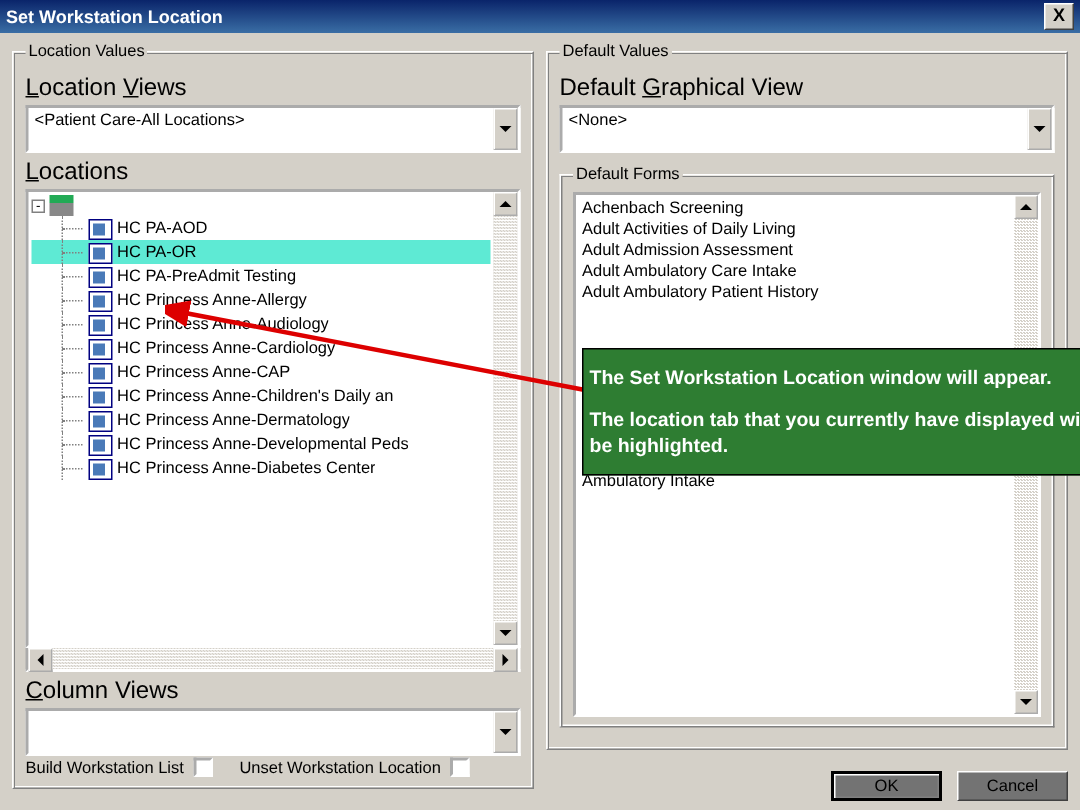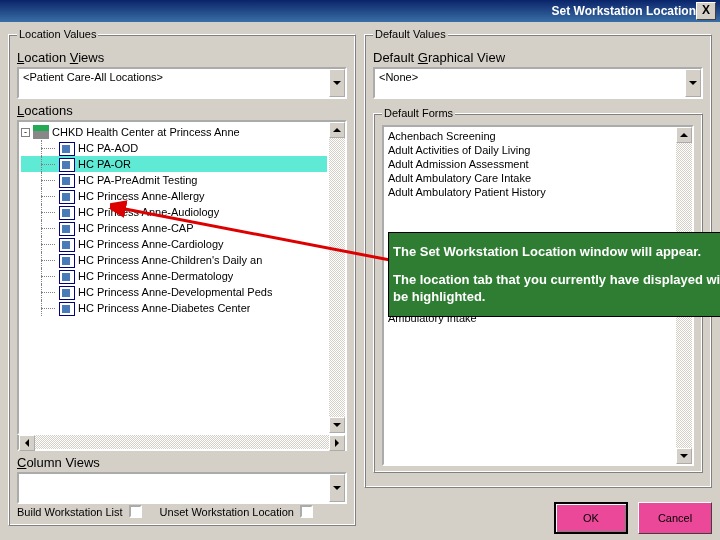--- a/index.html
+++ b/index.html
@@ -15,21 +15,21 @@
   .titlebar {
     background: linear-gradient(to bottom, #0a246a, #3a6ea5);
     color: #fff;
     height: 22px;
     display: flex;
     align-items: center;
     padding: 0 4px;
     font-weight: bold;
     font-size: 12px;
   }
-  .titlebar .title { flex: 1; text-align: right; }
+  .titlebar .title { flex: 1; }
   .close-btn {
     width: 20px; height: 18px;
     background: #d4d0c8;
     border: 1px solid #fff;
     border-right-color: #404040;
     border-bottom-color: #404040;
     color: #000;
     font-family: Arial;
     font-size: 12px;
     font-weight: bold;
@@ -51,21 +51,21 @@
     padding: 6px 8px;
     margin-bottom: 8px;
     position: relative;
   }
   fieldset.grow { flex:1; display:flex; flex-direction:column; }
   legend {
     font-size: 11px;
     background: #d4d0c8;
     padding: 0 2px;
   }
-  .label { font-size: 13px; margin: 4px 0 2px; }
+  .label { font-size: 16px; margin: 4px 0 2px; }
   .label .ul { text-decoration: underline; }
   .combo {
     display: flex;
     border: 2px inset #fff;
     background: #fff;
     height: 32px;
   }
   .combo .val {
     flex: 1;
     padding: 2px 4px;
@@ -154,22 +154,22 @@
   .highlight { background:#5eead4; }
 
   .forms-list .item { font-size:11px; line-height:14px; white-space:nowrap; padding:0 2px; }
 
   .bottom-row { display:flex; align-items:center; gap:6px; padding:1px 0; }
   .checkbox {
     width:13px;height:13px;border:2px inset #fff;background:#fff;cursor:pointer;flex-shrink:0;
   }
 
   .btn {
-    min-width:74px; height:32px;
-    background:#ec4899;
+    min-width:74px; height:20px;
+    background:#737373;
     border:1px solid #fff;
     border-right-color:#404040; border-bottom-color:#404040;
     font-size:11px; cursor:pointer;
     padding:0 10px;
   }
   .btn.default { border:2px solid #000; box-shadow: inset 1px 1px 0 #fff, inset -1px -1px 0 #808080; }
   .btn-row { display:flex; justify-content:flex-end; gap:10px; padding:6px 0 0; }
 
   .green-callout {
     position:absolute;
@@ -222,21 +222,20 @@
           </div>
       </div>
 
       <div class="label"><span class="ul">L</span>ocations</div>
       <div class="loc-tree-wrap">
         <div class="listbox">
           <div class="inner tree-root" id="tree-inner">
               <div class="tree-parent">
                 <span class="minus">-</span>
                 <span class="bldg-icon"></span>
-                <span>CHKD Health Center at Princess Anne</span>
               </div>
               <div class="tree-child">
                 <span class="node-icon"></span>
                 <span>HC PA-AOD</span>
               </div>
               <div class="tree-child highlight">
                 <span class="node-icon"></span>
                 <span>HC PA-OR</span>
               </div>
               <div class="tree-child">
@@ -246,25 +245,25 @@
               <div class="tree-child">
                 <span class="node-icon"></span>
                 <span>HC Princess Anne-Allergy</span>
               </div>
               <div class="tree-child">
                 <span class="node-icon"></span>
                 <span>HC Princess Anne-Audiology</span>
               </div>
               <div class="tree-child">
                 <span class="node-icon"></span>
+                <span>HC Princess Anne-Cardiology</span>
+              </div>
+              <div class="tree-child">
+                <span class="node-icon"></span>
                 <span>HC Princess Anne-CAP</span>
-              </div>
-              <div class="tree-child">
-                <span class="node-icon"></span>
-                <span>HC Princess Anne-Cardiology</span>
               </div>
               <div class="tree-child">
                 <span class="node-icon"></span>
                 <span>HC Princess Anne-Children's Daily an</span>
               </div>
               <div class="tree-child">
                 <span class="node-icon"></span>
                 <span>HC Princess Anne-Dermatology</span>
               </div>
               <div class="tree-child">

